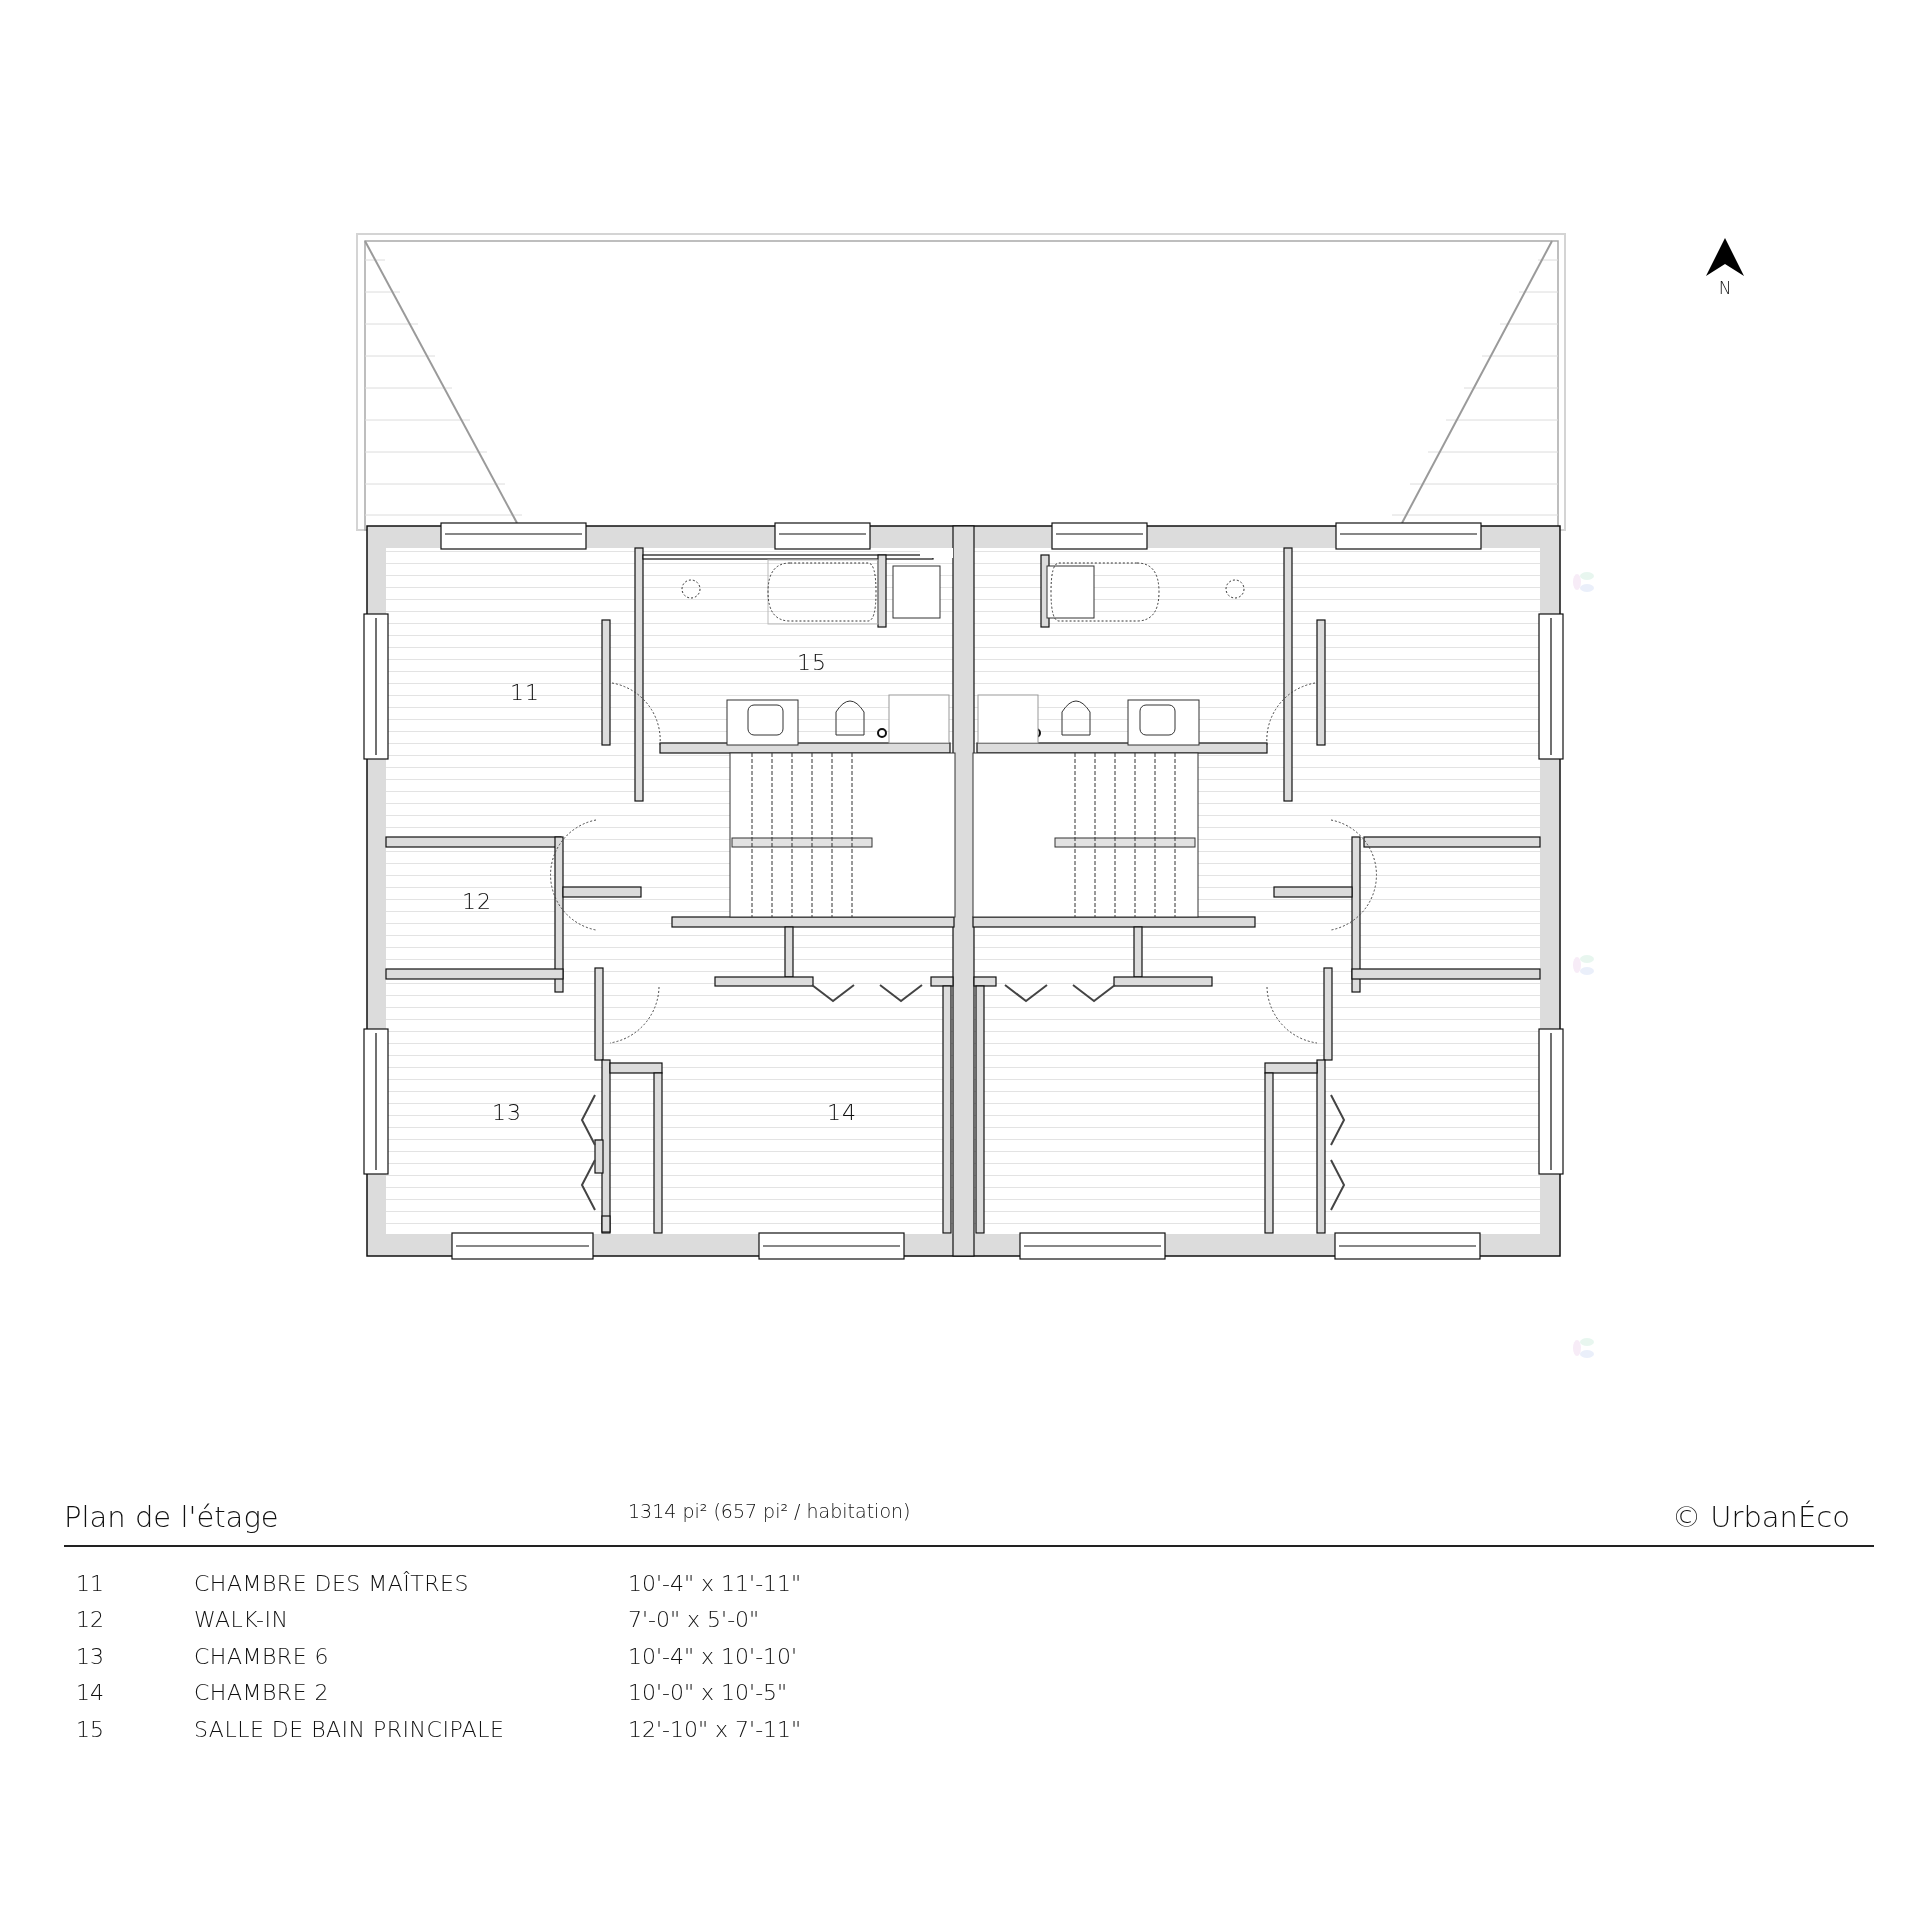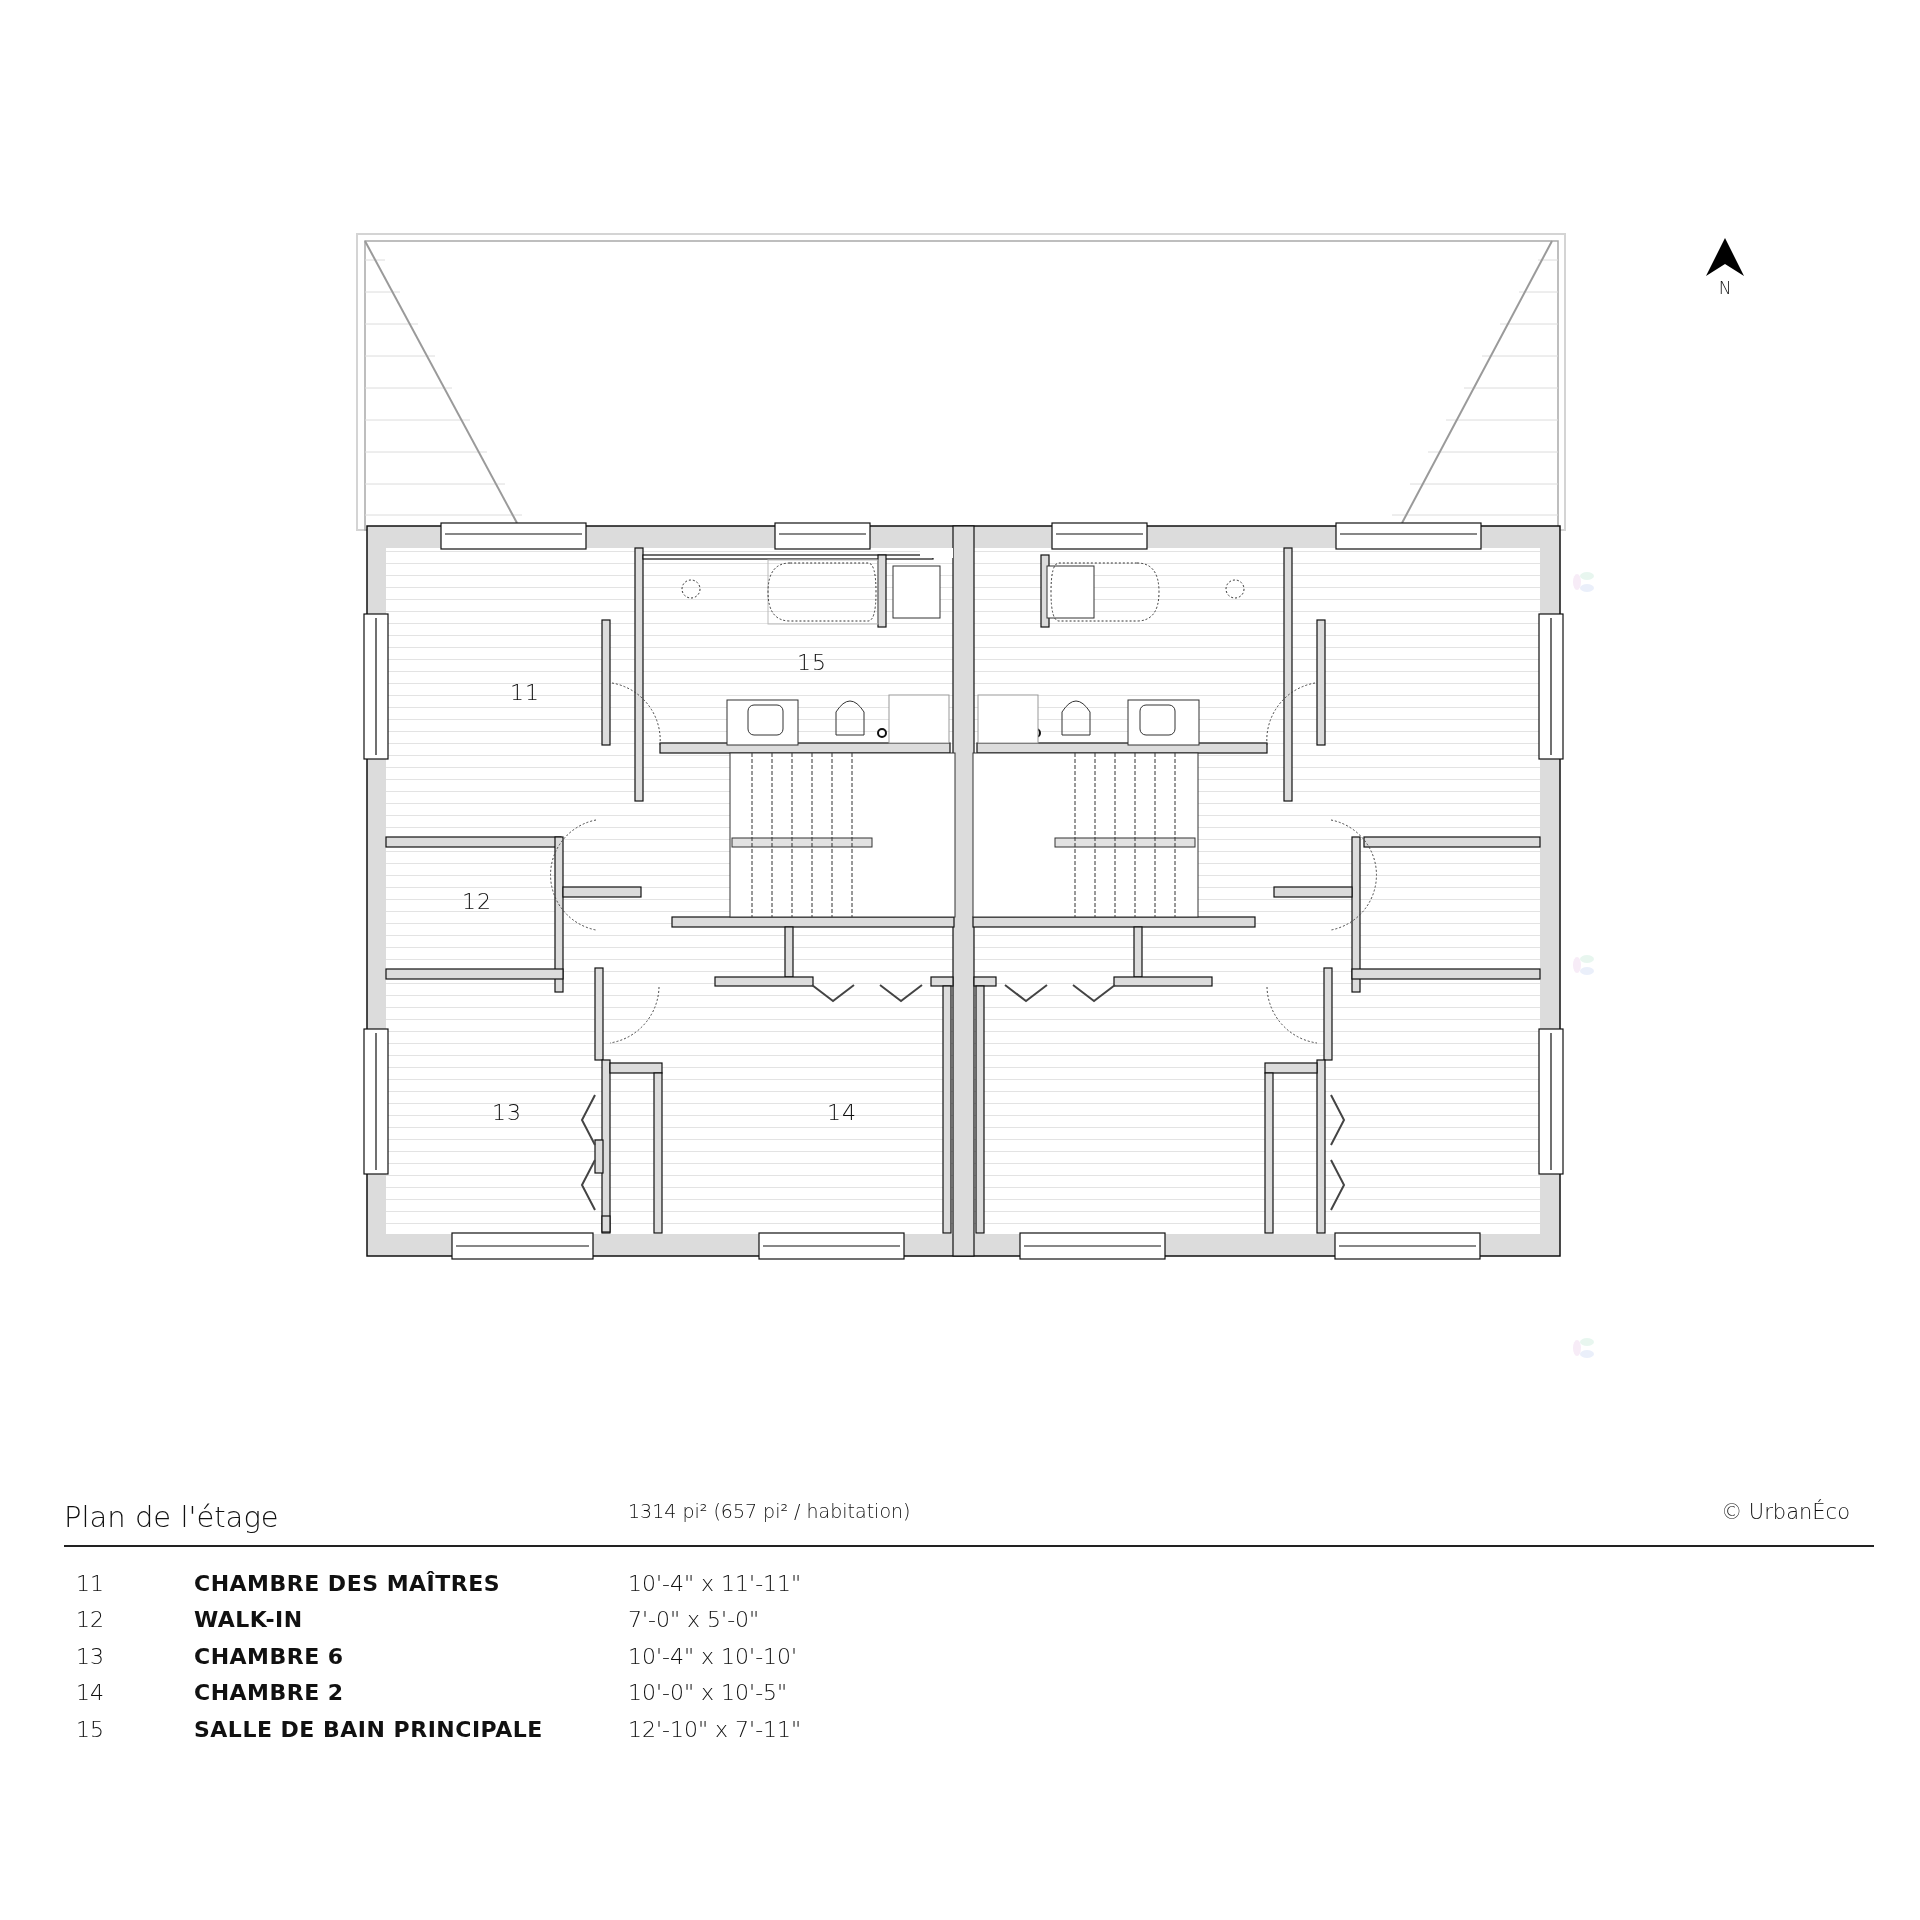--- a/index.html
+++ b/index.html
@@ -4,26 +4,26 @@
 <style>
   html, body { margin: 0; padding: 0; background: #ffffff; }
   body { width: 1920px; height: 1920px; position: relative; overflow: hidden;
          font-family: "DejaVu Sans", "Liberation Sans", sans-serif; color: #111; }
   #plan { position: absolute; left: 0; top: 0; width: 1920px; height: 1920px; }
   .north { position: absolute; left: 1700px; top: 236px; width: 50px; text-align: center; }
   .north .label { font-size: 17px; font-weight: 300; margin-top: -4px; display: block; }
   .room-label { position: absolute; font-size: 22px; font-weight: 300; transform: translate(-50%, -50%); letter-spacing: 1px; }
   .footer-title { position: absolute; left: 64px; top: 1500px; font-size: 29px; font-weight: 300; }
   .footer-area { position: absolute; left: 628px; top: 1500px; font-size: 19px; font-weight: 300; }
-  .footer-copy { position: absolute; right: 70px; top: 1500px; font-size: 21px; font-weight: 300; }
+  .footer-copy { position: absolute; right: 70px; top: 1500px; font-size: 29px; font-weight: 300; }
   .rule { position: absolute; left: 64px; top: 1545px; width: 1810px; height: 2px; background: #222; }
   .legend { position: absolute; left: 64px; top: 1565px; width: 900px; }
   .legend-row { display: flex; height: 36.5px; align-items: center; font-size: 22px; font-weight: 300; }
   .legend-row .num { width: 130px; padding-left: 12px; box-sizing: border-box; }
-  .legend-row .name { width: 434px; letter-spacing: 0.5px; font-weight: bold; }
+  .legend-row .name { width: 434px; letter-spacing: 0.5px; }
   .legend-row .dim { width: 300px; }
   .wm { position: absolute; width: 30px; height: 30px; opacity: 0.35; }
 </style>
 </head>
 <body>
 
 <svg id="plan" viewBox="0 0 1920 1920" xmlns="http://www.w3.org/2000/svg">
   <defs>
     <pattern id="floor" patternUnits="userSpaceOnUse" width="20" height="12">
       <rect width="20" height="12" fill="#ffffff"></rect>

